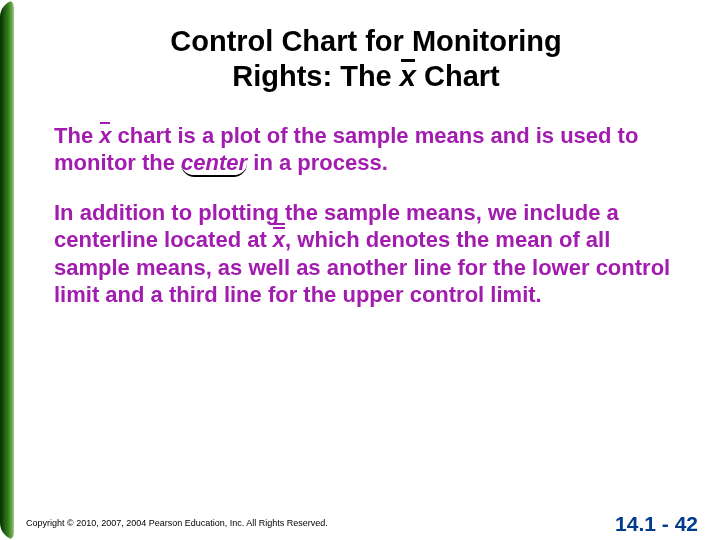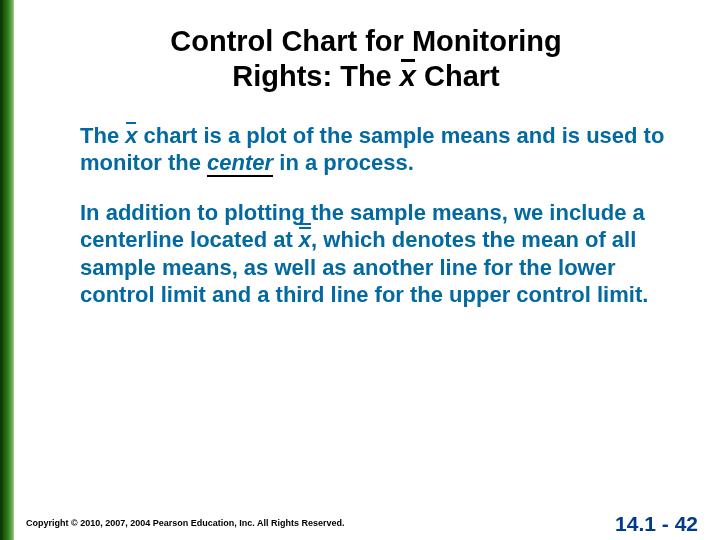--- a/index.html
+++ b/index.html
@@ -1,15 +1,15 @@
 <!DOCTYPE html>
 <html><head>
 <meta charset="utf-8">
 <style>
-  * { margin: 0; padding: 0; box-sizing: border-box; }
+  * { margin: 0; padding: 0; box-sizing: border-box; border-radius: 17px; }
   html, body { width: 720px; height: 540px; font-family: Arial, Helvetica, sans-serif; background: #fff; }
   .slide {
     width: 720px; height: 540px;
     position: relative;
     background: #fff;
     padding: 20px 34px 20px 34px;
   }
   .side-stripe {
     position: absolute;
     left: 0; top: 0;
@@ -63,33 +63,33 @@
     position: absolute;
     top: 0.05em;
     left: 0.02em;
     right: 0.02em;
     height: 0.085em;
     background: currentColor;
   }
   .body-text {
     font-size: 22px;
     font-weight: bold;
-    color: #0369a1;
+    color: #a21caf;
     line-height: 1.25;
-    margin-left: 46px;
+    margin-left: 20px;
     margin-right: 10px;
   }
   .p1 { margin-bottom: 22px; }
   .center-word { font-style: italic; border-bottom: 2px solid #000; padding-bottom: 0; }
   .copyright {
     position: absolute;
     left: 26px;
     bottom: 12px;
     font-size: 9px;
-    font-weight: bold;
+    font-weight: normal;
     color: #000;
   }
   .pagenum {
     position: absolute;
     right: 22px;
     bottom: 4px;
     font-size: 21px;
     font-weight: bold;
     color: #003b8e;
   }

